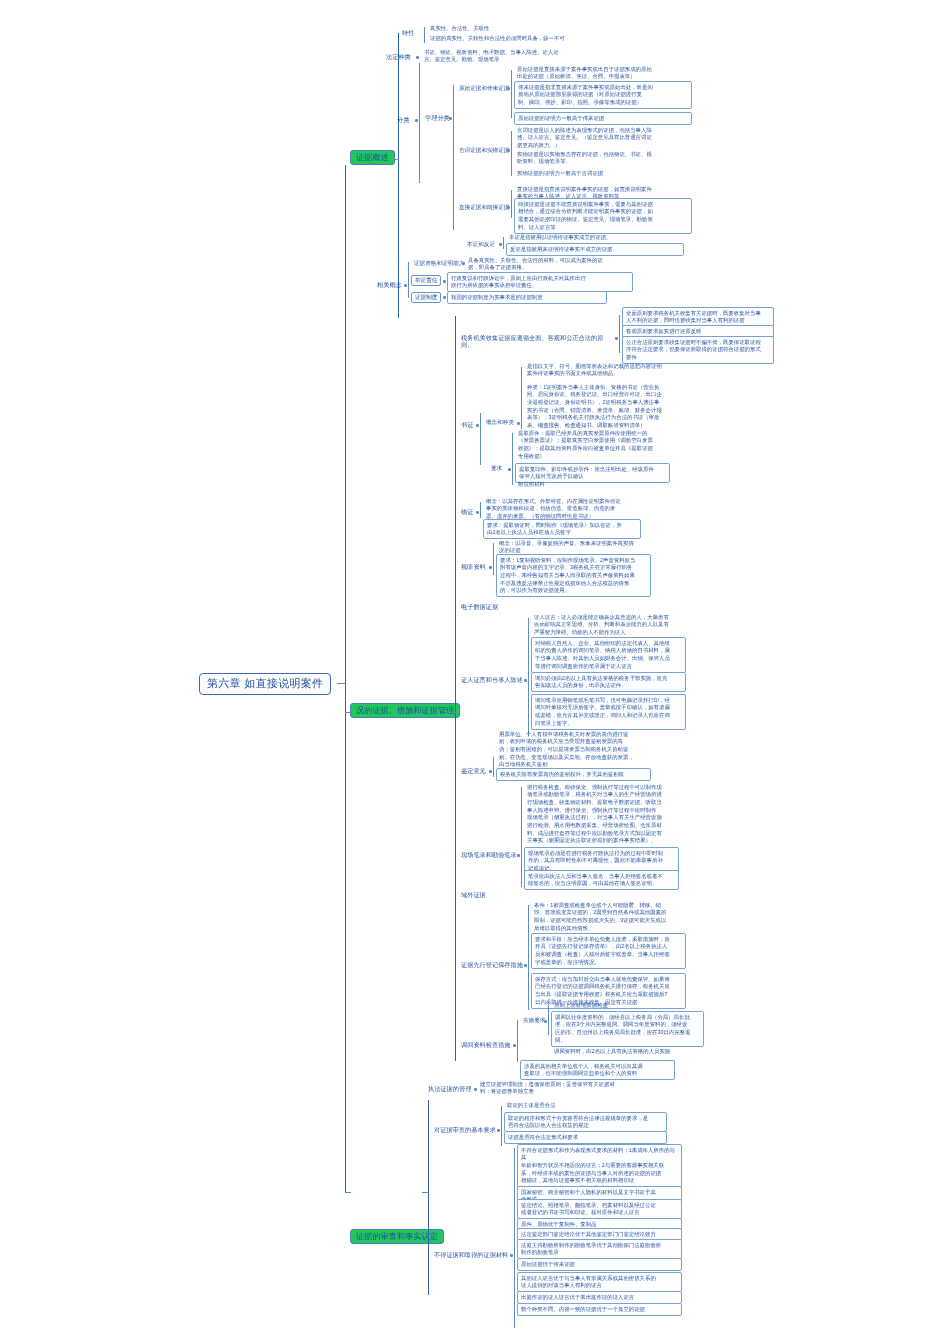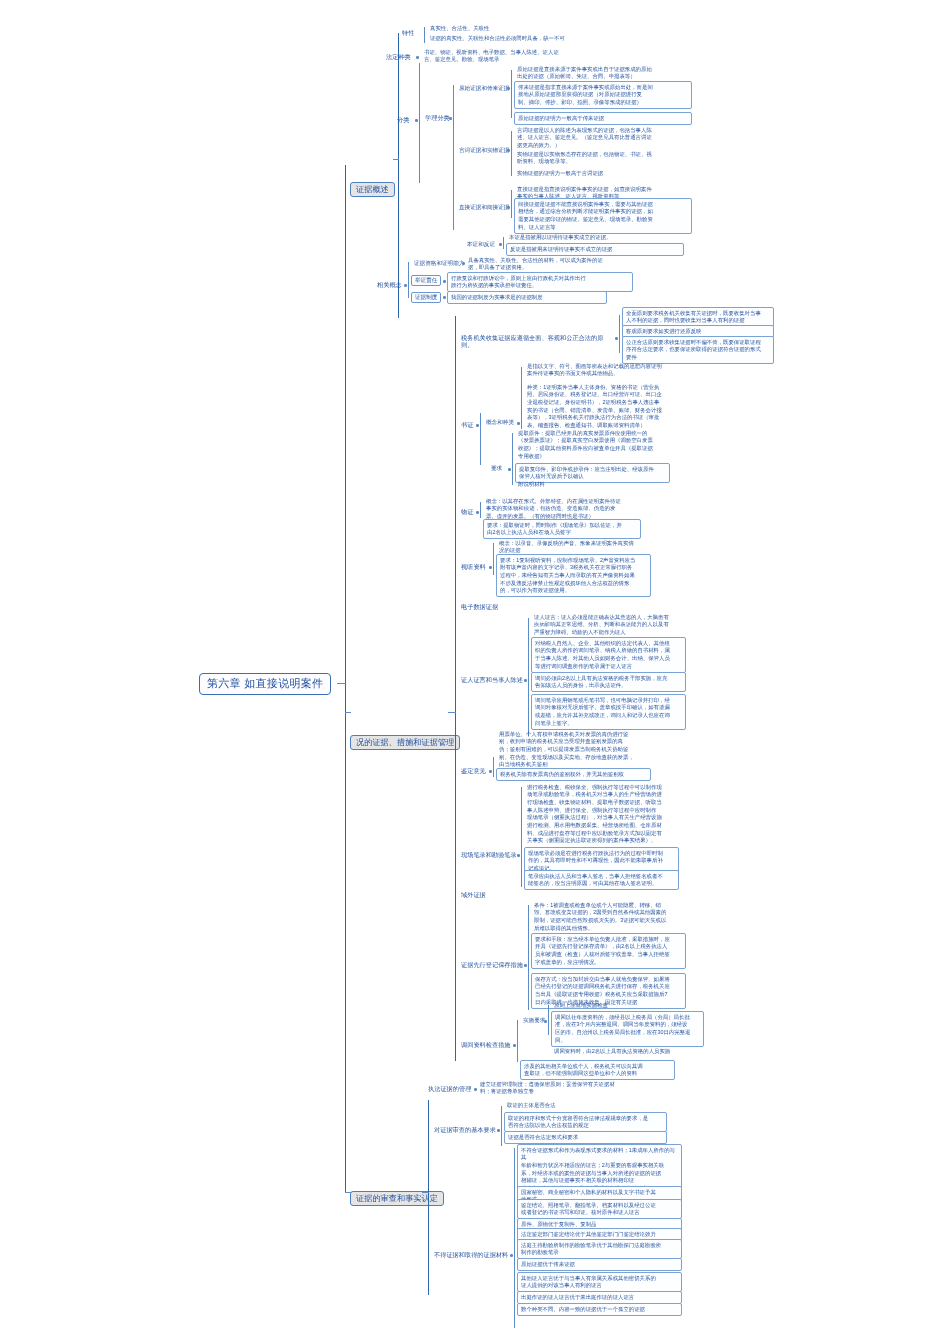--- a/index.html
+++ b/index.html
@@ -29,24 +29,23 @@
     background: #fdfdff;
     padding: 3px 7px 4px 7px;
     font-size: 11px;
     color: #1f4e9c;
     letter-spacing: .3px;
   }
   
   .n-l1 {
     border: 1px solid #4a7fc1;
     border-radius: 3px;
-    background: #e5e5e5;
+    background: #22c55e;
     padding: 1.5px 5px 2px 5px;
     font-size: 8.2px;
-    margin-top: 32px;
   }
   
   .n-l2 {
     font-size: 6.2px;
     padding: 0.5px 2px;
   }
   
   .n-l3 {
     font-size: 5.6px;
     padding: .5px 2px;
@@ -313,21 +312,21 @@
 
   <div class="node n-l3" style="left:521px; top:1062px;">对象</div>
   <div class="node n-leaf boxed" style="left:520px; top:1060px; width:155px;">涉及的其他相关单位或个人，税务机关可以向其调
 查取证，但不能强制调回这些单位和个人的资料</div>
 
   <div class="node n-l2" style="left:426px; top:1084px;">执法证据的管理</div>
   <span class="bullet" style="left:474px; top:1088px;"></span>
   <div class="node n-leaf" style="left:478px; top:1080px; width:160px;">建立证据管理制度；遵循保密原则；妥善保管有关证据材
 料；将证据卷单独立卷</div>
 
-  <div class="node n-l1" style="left:350px; top:1159px;">证据的审查和事实认定</div>
+  <div class="node n-l1" style="left:350px; top:1229px;">证据的审查和事实认定</div>
   <div class="ln h" style="left:345px; top:1192px; width:6px;"></div>
   <div class="ln v thick" style="left:428px; top:1100px; height:195px;"></div>
   <div class="ln h" style="left:422px; top:1192px; width:7px;"></div>
 
   <div class="node n-l2" style="left:432px; top:1125px;">对证据审查的基本要求</div>
   <span class="bullet" style="left:497px; top:1129px;"></span>
   <div class="ln v" style="left:501px; top:1106px; height:40px;"></div>
   <div class="node n-leaf" style="left:505px; top:1101px; width:160px;">取证的主体是否合法</div>
   <div class="node n-leaf boxed" style="left:504px; top:1112px; width:163px;">取证的程序和形式十分宽容否符合法律法规规章的要求，是
 否符合法院以他人合法权益的规定</div>

